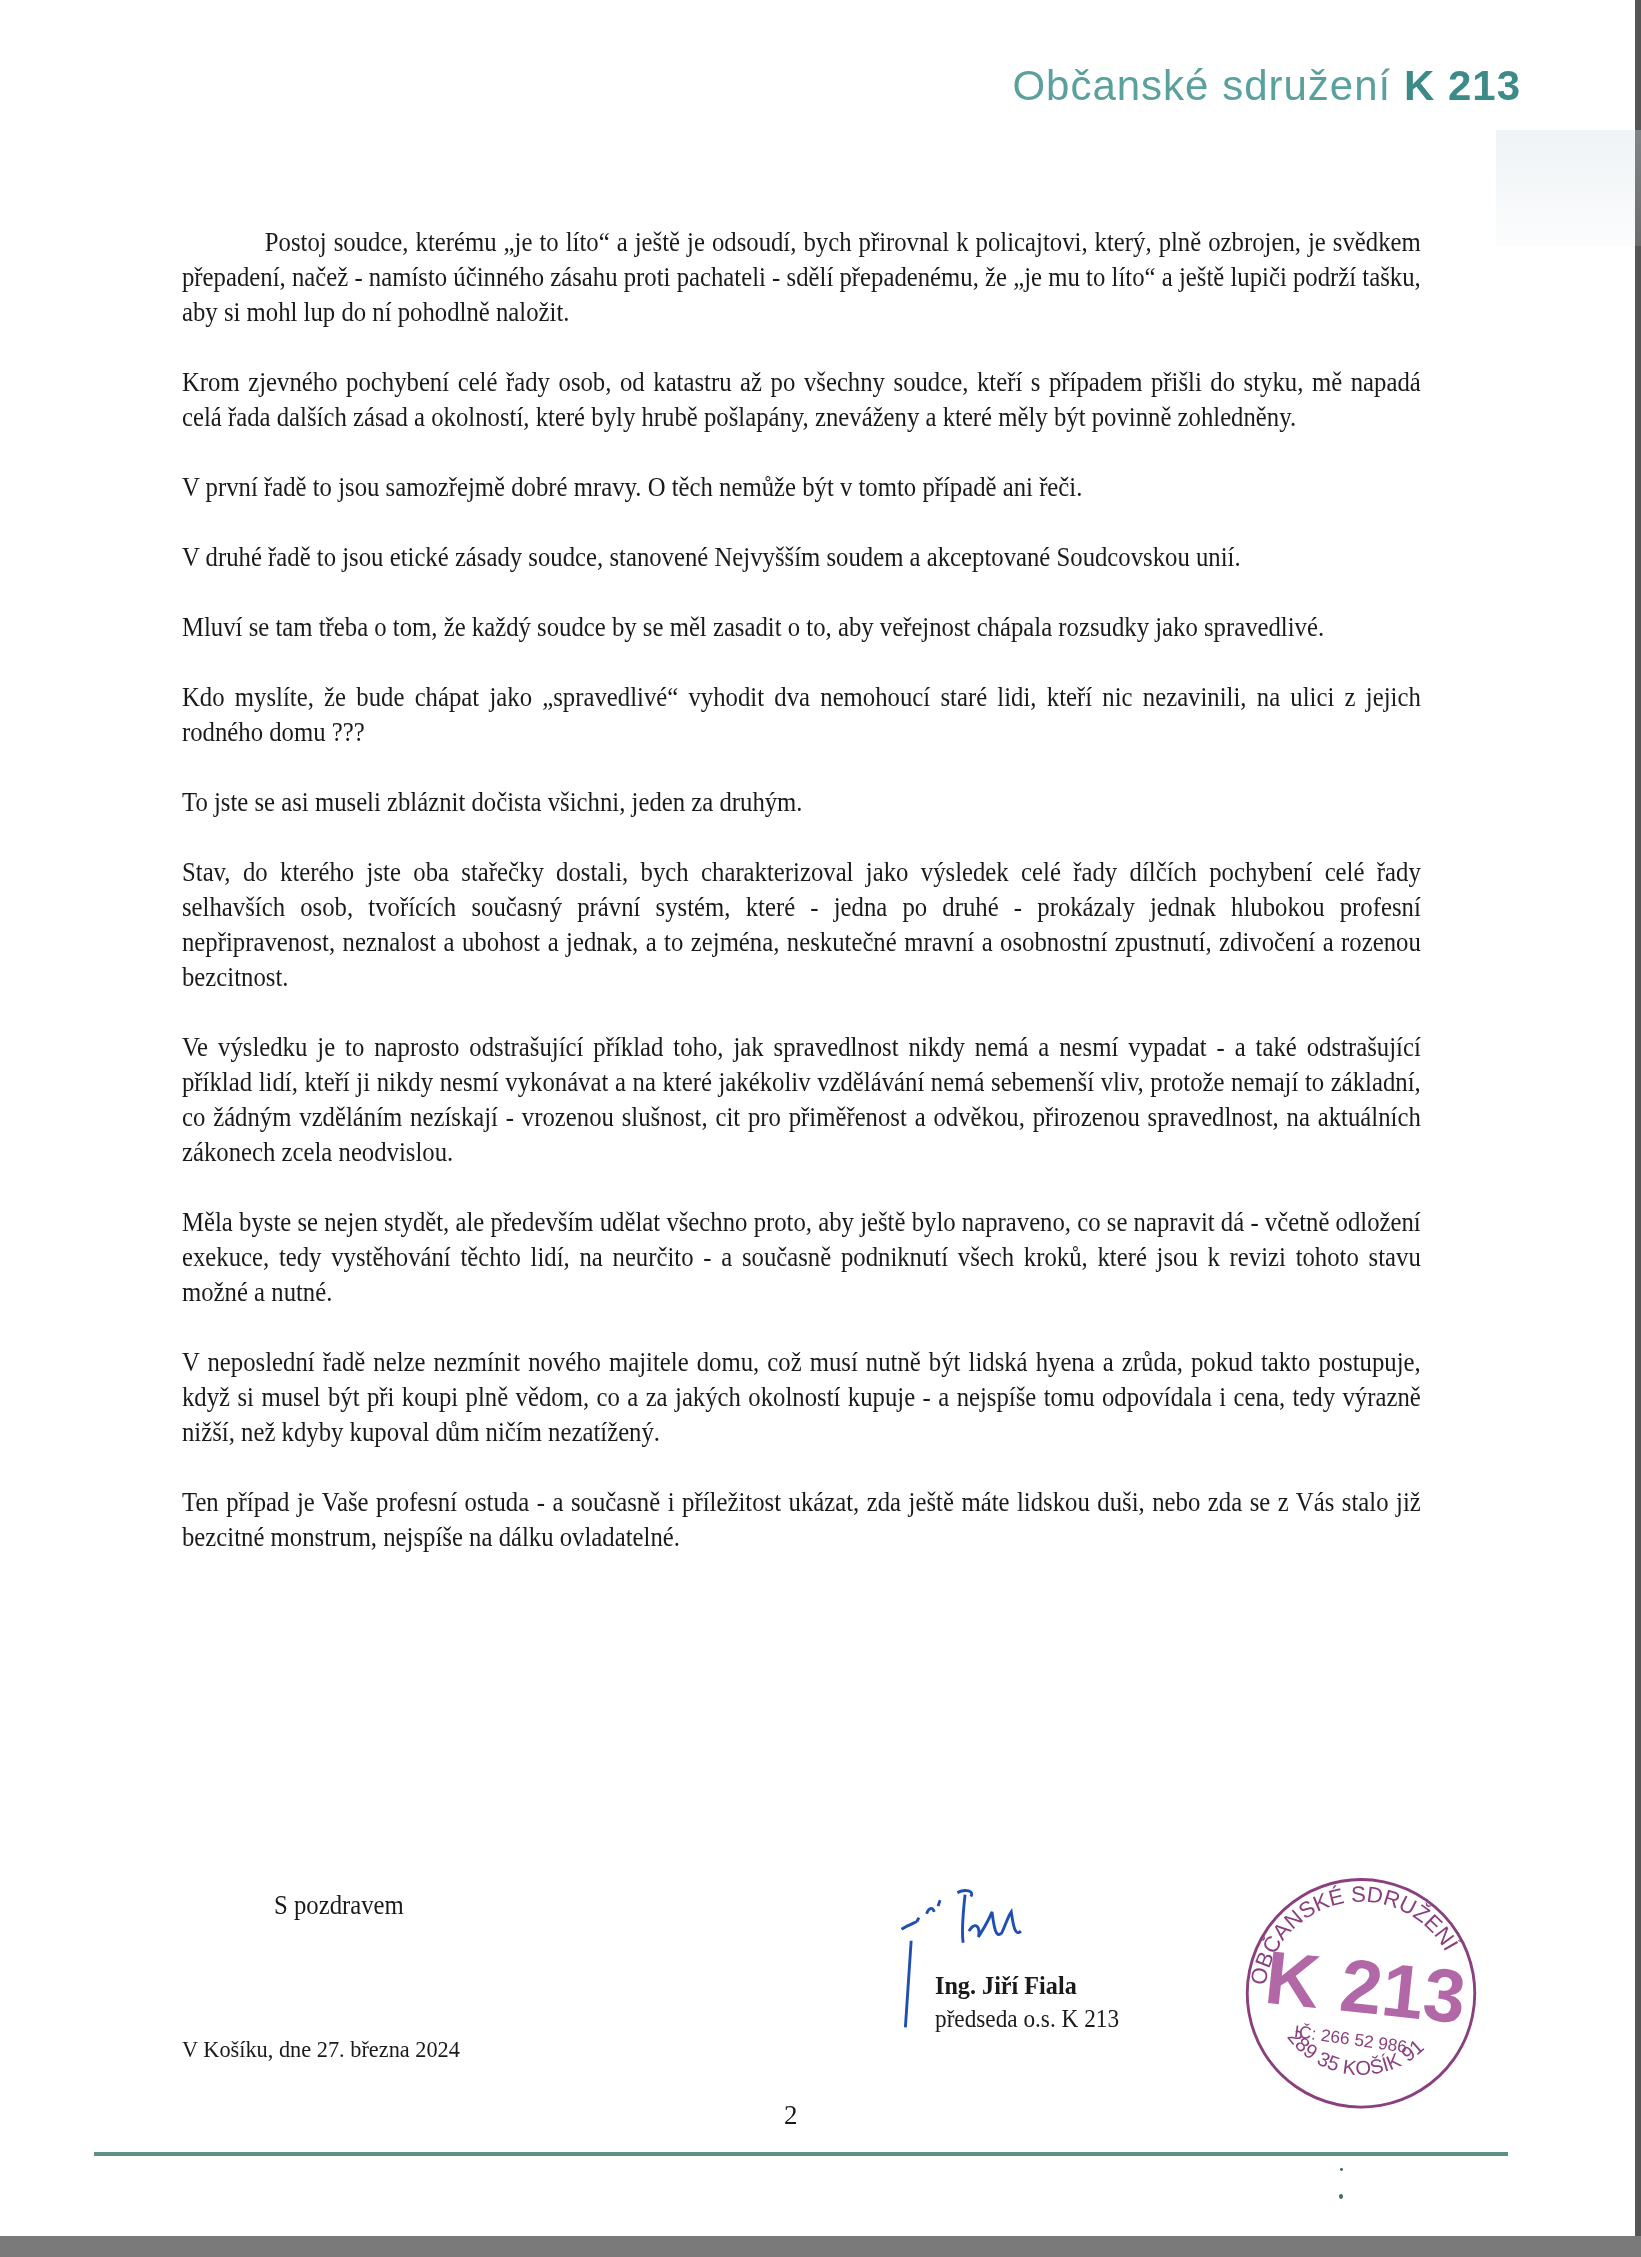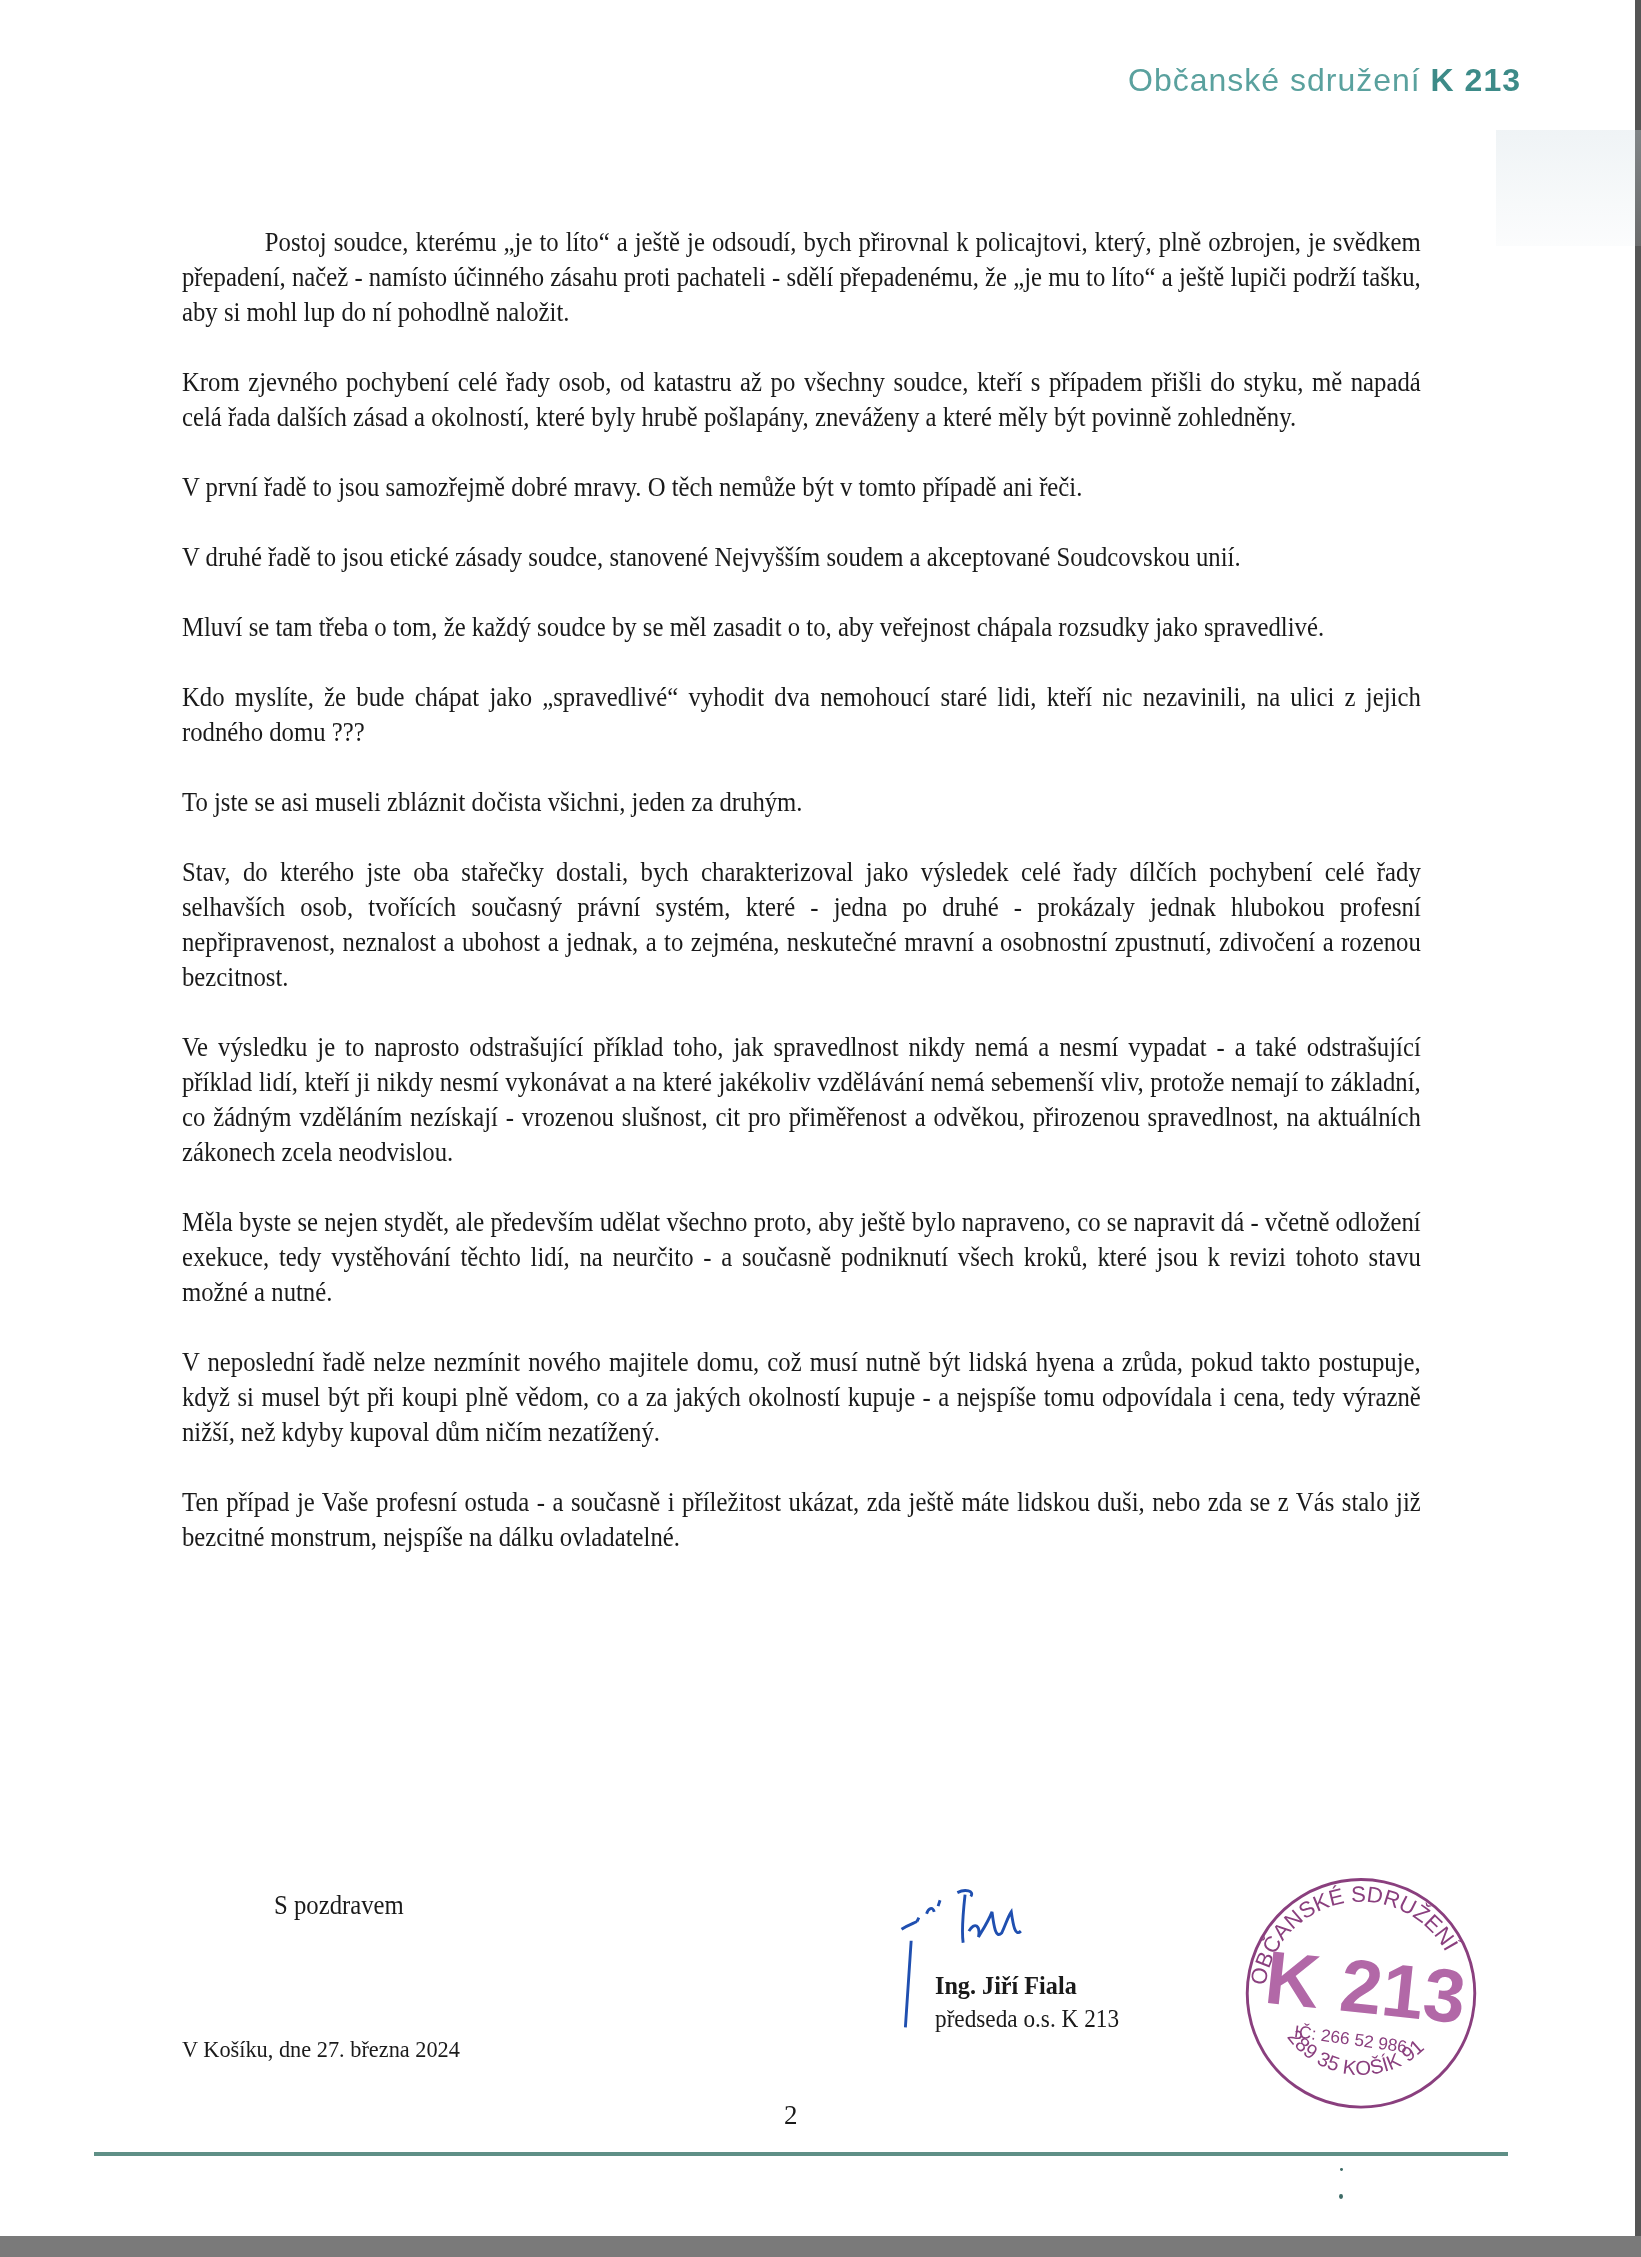--- a/index.html
+++ b/index.html
@@ -5,21 +5,21 @@
   html, body { margin: 0; padding: 0; }
   body {
     width: 1641px; height: 2257px; background: #ffffff; position: relative; overflow: hidden;
     font-family: "Liberation Serif", "DejaVu Serif", serif; color: #1a1a1a;
   }
   .right-edge { position: absolute; top: 0; right: 0; width: 5.8px; height: 2257px; background: #555; }
   .bottom-band { position: absolute; left: 0; bottom: 0; width: 1641px; height: 21px; background: #7a7a7a; }
   .header-brand {
     position: absolute; top: 62px; right: 120px;
     font-family: "Liberation Sans", "DejaVu Sans", sans-serif;
-    font-size: 32px; color: #5aa19e; letter-spacing: 1px;
+    font-size: 42px; color: #5aa19e; letter-spacing: 1px;
   }
   .header-brand b { color: #3d8b88; font-weight: bold; }
   .watermark {
     position: absolute; top: 130px; right: 0; width: 145px; height: 116px;
     background: linear-gradient(180deg, rgba(210,222,228,0.35), rgba(230,236,240,0.15));
   }
   .body-text {
     position: absolute; left: 182px; top: 225px; width: 1332px;
     font-size: 26.6px; line-height: 35px; text-align: justify;
     transform: scaleX(0.93); transform-origin: left top;

